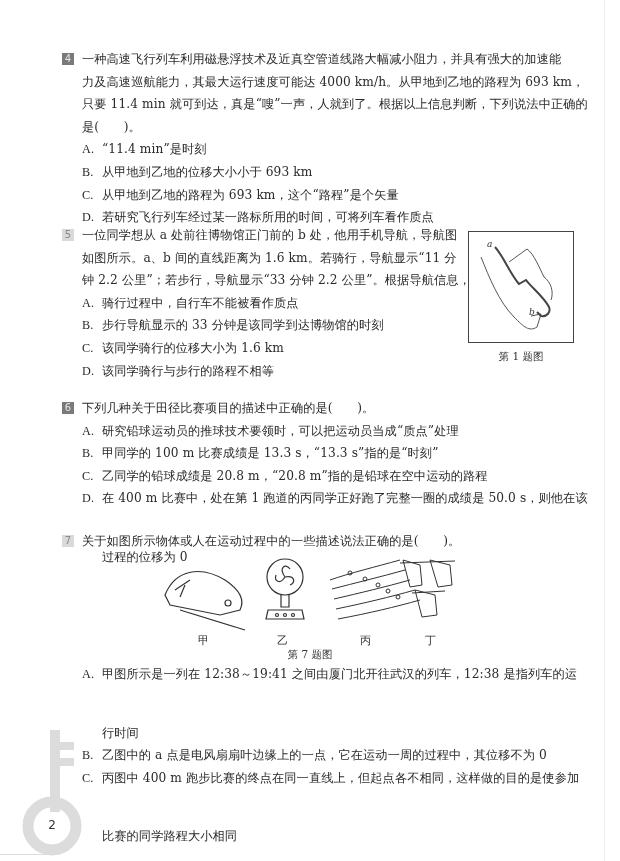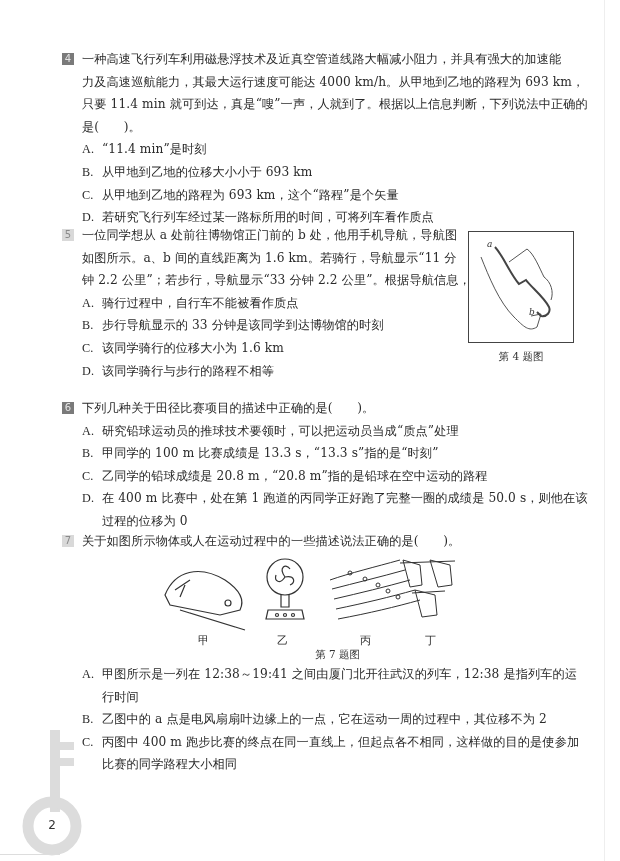--- a/index.html
+++ b/index.html
@@ -14,21 +14,21 @@
   .stem { padding-left: 20px; position: relative; }
   .badge {
     position: absolute; left: 0; top: 5px; width: 12px; height: 12px;
     font-size: 10px; line-height: 12px; text-align: center;
     font-family: "DejaVu Sans", sans-serif;
   }
   .badge.dark { background: #7a7a7a; color: #e6e6e6; }
   .badge.light { background: #d9d9d9; color: #8a8a8a; }
   .opt { padding-left: 20px; }
   .opt .k { display: inline-block; width: 20px; font-family: "Liberation Serif", serif; }
-  .opt-cont { padding-left: 40px; }
+  .opt-cont { padding-left: 40px; margin-top: 36px; }
   .fig5 {
     position: absolute; left: 468px; top: 231px; width: 104px; height: 110px;
     border: 1px solid #444;
   }
   .cap { position: absolute; font-size: 10.5px; color: #333; text-align: center; }
   .fig7 { position: absolute; left: 160px; top: 555px; width: 300px; height: 95px; }
   .fig7 .lbl { position: absolute; top: 78px; font-size: 11px; }
   .key { position: absolute; left: 22px; top: 730px; width: 60px; height: 131px; }
   .pgnum {
     position: absolute; left: 42px; top: 818px; width: 20px; text-align: center;
@@ -72,21 +72,21 @@
 
   <div class="fig5">
     <svg width="104" height="110" viewBox="0 0 104 110">
       <path d="M12 25 C20 45, 30 70, 45 85 C55 95, 60 100, 68 95 L72 82 L62 84" fill="none" stroke="#555" stroke-width="1"></path>
       <path d="M26 15 C35 25, 40 40, 50 52 L57 48 C62 55, 75 65, 80 75 C82 80, 78 85, 72 84 L68 80" fill="none" stroke="#444" stroke-width="2"></path>
       <path d="M40 30 L58 17 C65 22, 70 35, 75 45 C82 50, 85 60, 82 68" fill="none" stroke="#555" stroke-width="1"></path>
       <text x="18" y="15" font-size="9" font-style="italic" fill="#333">a</text>
       <text x="60" y="83" font-size="9" font-style="italic" fill="#333">b</text>
     </svg>
   </div>
-  <div class="cap" style="left:468px; top:350px; width:106px;">第 4 题图</div>
+  <div class="cap" style="left:468px; top:350px; width:106px;">第 1 题图</div>
 
   <div class="q" style="top:397px;">
     <div class="line stem">
       <span class="badge dark">6</span>
       <span>下列几种关于田径比赛项目的描述中正确的是(　　)。</span>
     </div>
     <div class="line opt"><span class="k">A.</span><span>研究铅球运动员的推球技术要领时，可以把运动员当成“质点”处理</span></div>
     <div class="line opt"><span class="k">B.</span><span>甲同学的 100 m 比赛成绩是 13.3 s，“13.3 s”指的是“时刻”</span></div>
     <div class="line opt"><span class="k">C.</span><span>乙同学的铅球成绩是 20.8 m，“20.8 m”指的是铅球在空中运动的路程</span></div>
     <div class="line opt"><span class="k">D.</span><span>在 400 m 比赛中，处在第 1 跑道的丙同学正好跑了完整一圈的成绩是 50.0 s，则他在该</span></div>
@@ -134,26 +134,26 @@
         <path d="M270 5 L290 10 L292 30 L278 32 Z"></path>
         <path d="M255 35 L275 40 L277 60 L262 62 Z"></path>
         <path d="M240 8 L295 6 M252 38 L285 36"></path>
       </g>
     </svg>
     <span class="lbl" style="left:38px;">甲</span>
     <span class="lbl" style="left:117px;">乙</span>
     <span class="lbl" style="left:200px;">丙</span>
     <span class="lbl" style="left:265px;">丁</span>
   </div>
-  <div class="cap" style="left:260px; top:648px; width:100px;text-align:right;">第 7 题图</div>
+  <div class="cap" style="left:260px; top:648px; width:100px;">第 7 题图</div>
 
   <div class="q" style="top:663px;">
     <div class="line opt"><span class="k">A.</span><span>甲图所示是一列在 12:38～19:41 之间由厦门北开往武汉的列车，12:38 是指列车的运</span></div>
     <div class="line opt-cont">行时间</div>
-    <div class="line opt"><span class="k">B.</span><span>乙图中的 a 点是电风扇扇叶边缘上的一点，它在运动一周的过程中，其位移不为 2</span></div>
+    <div class="line opt"><span class="k">B.</span><span>乙图中的 a 点是电风扇扇叶边缘上的一点，它在运动一周的过程中，其位移不为 0</span></div>
     <div class="line opt"><span class="k">C.</span><span>丙图中 400 m 跑步比赛的终点在同一直线上，但起点各不相同，这样做的目的是使参加</span></div>
     <div class="line opt-cont">比赛的同学路程大小相同</div>
   </div>
 
   <svg class="key" viewBox="0 0 60 131">
     <rect x="28" y="0" width="10" height="82" fill="#dcdcdc"></rect>
     <rect x="38" y="12" width="14" height="8" fill="#dcdcdc"></rect>
     <rect x="38" y="28" width="14" height="8" fill="#dcdcdc"></rect>
     <circle cx="30" cy="96" r="24" fill="none" stroke="#dcdcdc" stroke-width="11"></circle>
   </svg>

